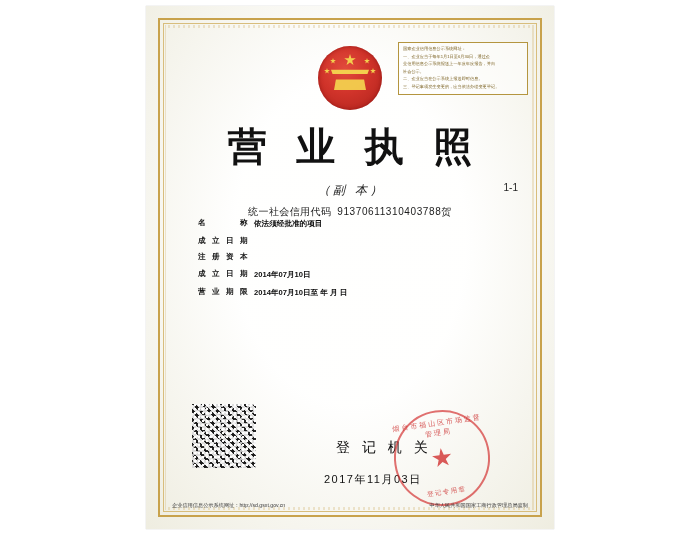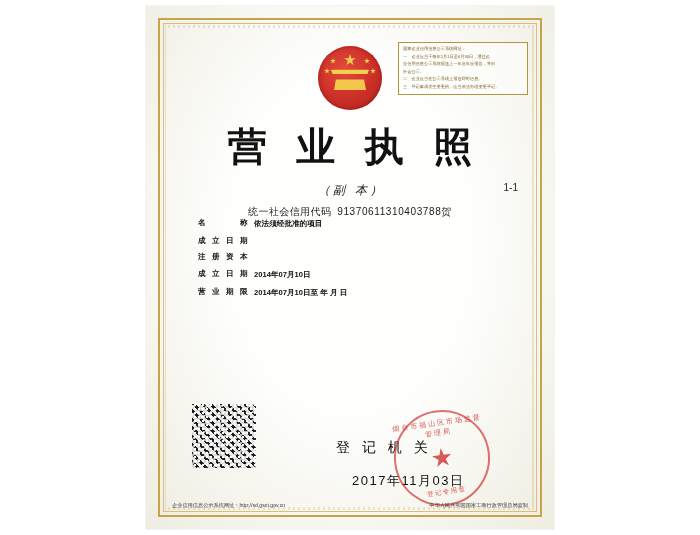--- a/index.html
+++ b/index.html
@@ -246,23 +246,23 @@
   .authority {
     position: absolute;
     left: 190px;
     top: 433px;
     font-size: 14px;
     letter-spacing: 4px;
     color: #111;
   }
   .issue-date {
     position: absolute;
-    left: 206px;
+    left: 178px;
     top: 466px;
-    font-size: 13px;
+    font-size: 11px;
     letter-spacing: 1.5px;
     color: #111;
   }
 
   
   .seal {
     position: absolute;
     left: 248px;
     top: 404px;
     width: 92px;

